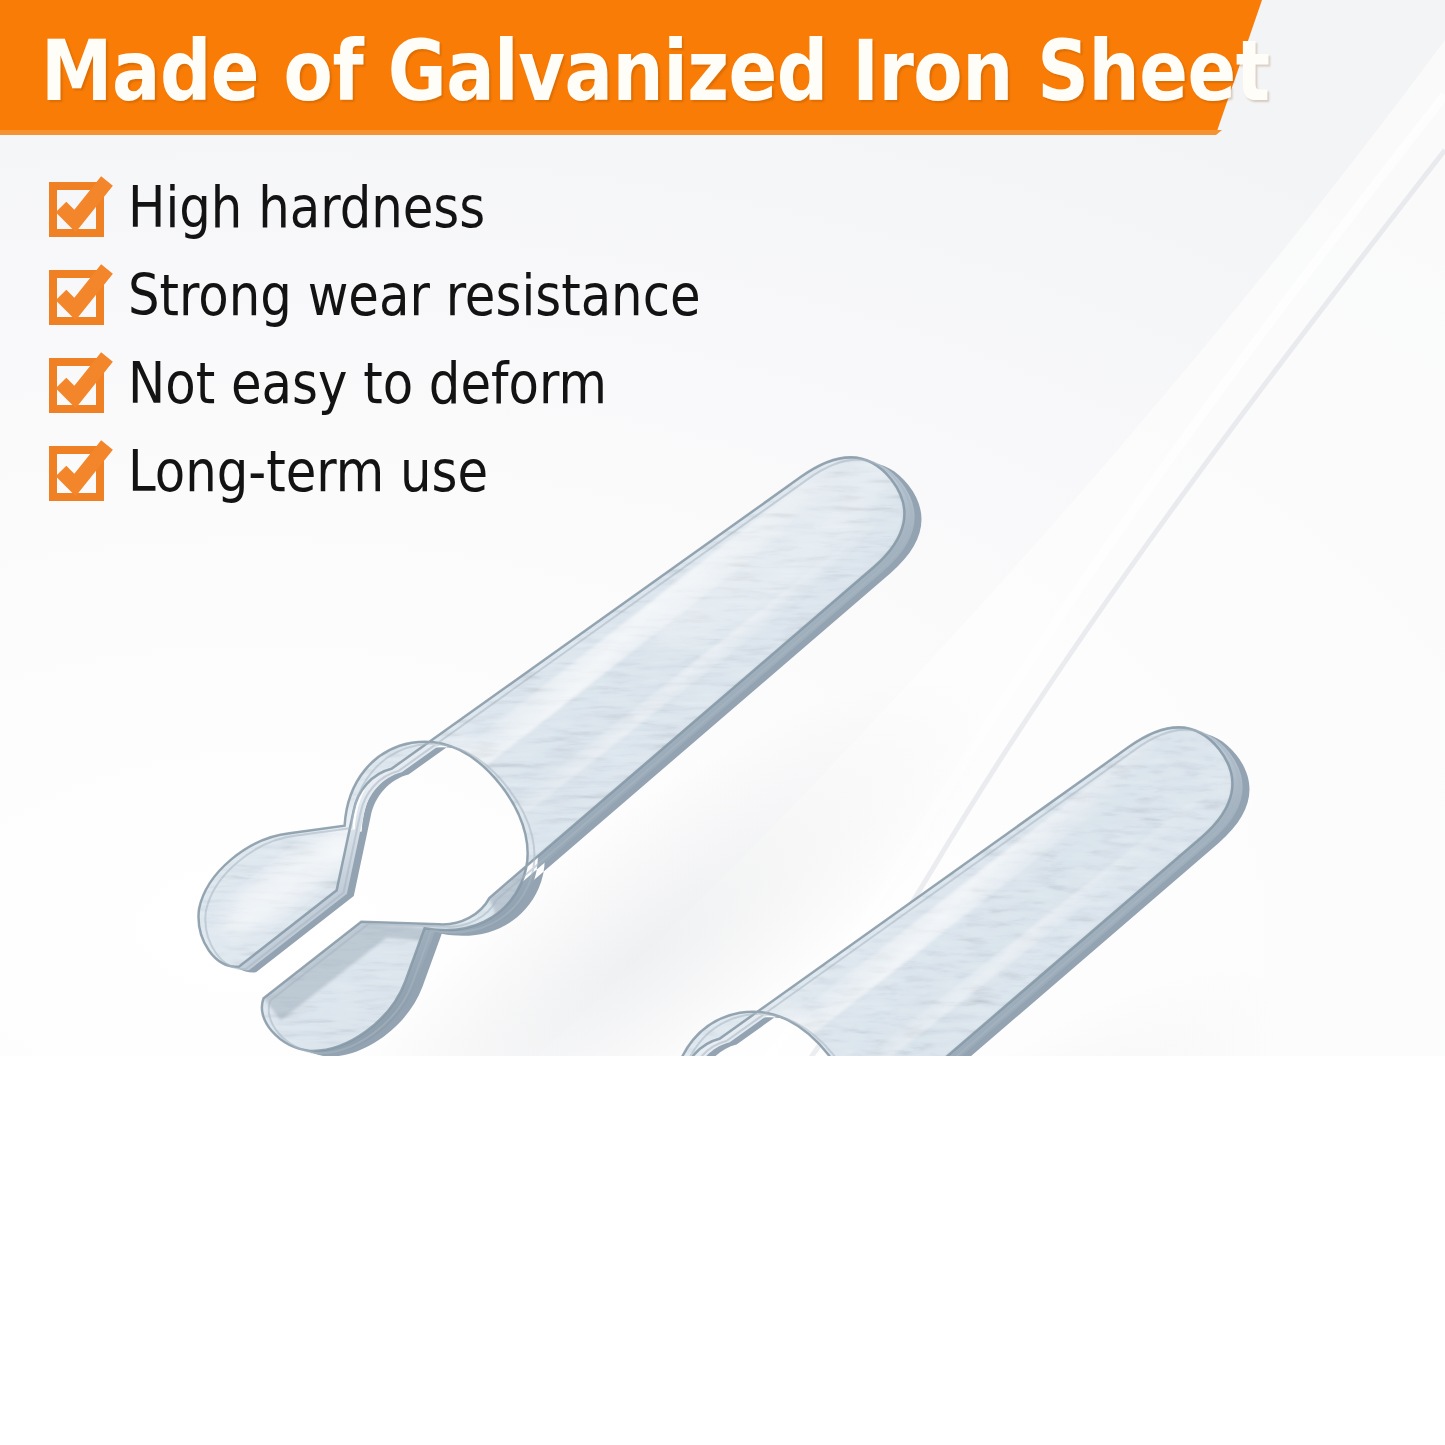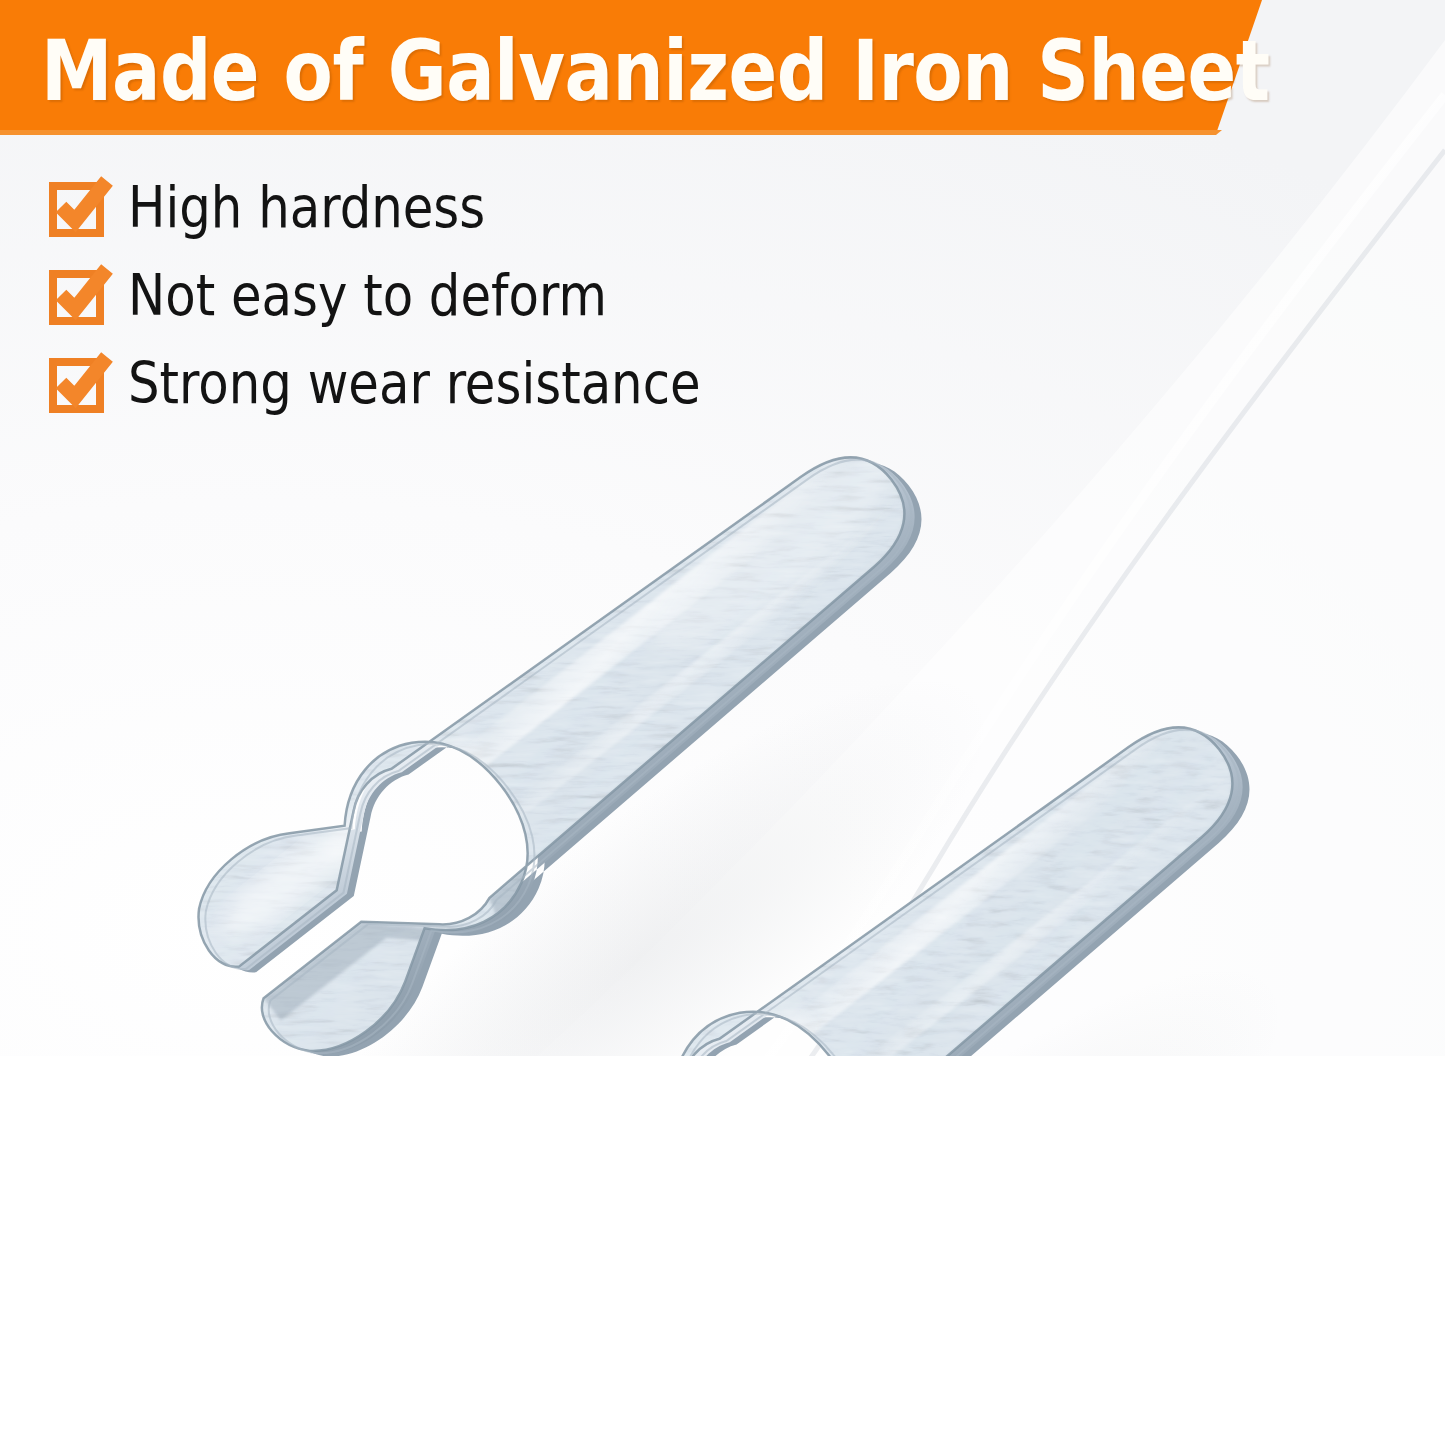--- a/index.html
+++ b/index.html
@@ -317,29 +317,38 @@
     </div>
 
 
     <div class="bullet-row">
       <span class="check-icon">
         <svg viewBox="0 0 62 62">
           <rect x="5" y="10" width="47" height="47" fill="none" stroke="#ef8024" stroke-width="8"></rect>
           <path d="M 13 31 L 27 45 L 59 5" fill="none" stroke="#f3862a" stroke-width="15" stroke-linecap="butt" stroke-linejoin="miter"></path>
         </svg>
       </span>
-      <span class="bullet-label">Not easy to deform</span>
+      <span class="bullet-label">Strong wear resistance</span>
     </div>
 
     <div class="bullet-row">
       <span class="check-icon">
         <svg viewBox="0 0 62 62">
           <rect x="5" y="10" width="47" height="47" fill="none" stroke="#ef8024" stroke-width="8"></rect>
           <path d="M 13 31 L 27 45 L 59 5" fill="none" stroke="#f3862a" stroke-width="15" stroke-linecap="butt" stroke-linejoin="miter"></path>
         </svg>
       </span>
-      <span class="bullet-label">Strong wear resistance</span>
+      <span class="bullet-label">Not easy to deform</span>
     </div>
 
+    <div class="bullet-row">
+      <span class="check-icon">
+        <svg viewBox="0 0 62 62">
+          <rect x="5" y="10" width="47" height="47" fill="none" stroke="#ef8024" stroke-width="8"></rect>
+          <path d="M 13 31 L 27 45 L 59 5" fill="none" stroke="#f3862a" stroke-width="15" stroke-linecap="butt" stroke-linejoin="miter"></path>
+        </svg>
+      </span>
+      <span class="bullet-label">Long-term use</span>
+    </div>
 
   </div>
 
 </div>
 
 </body></html>

